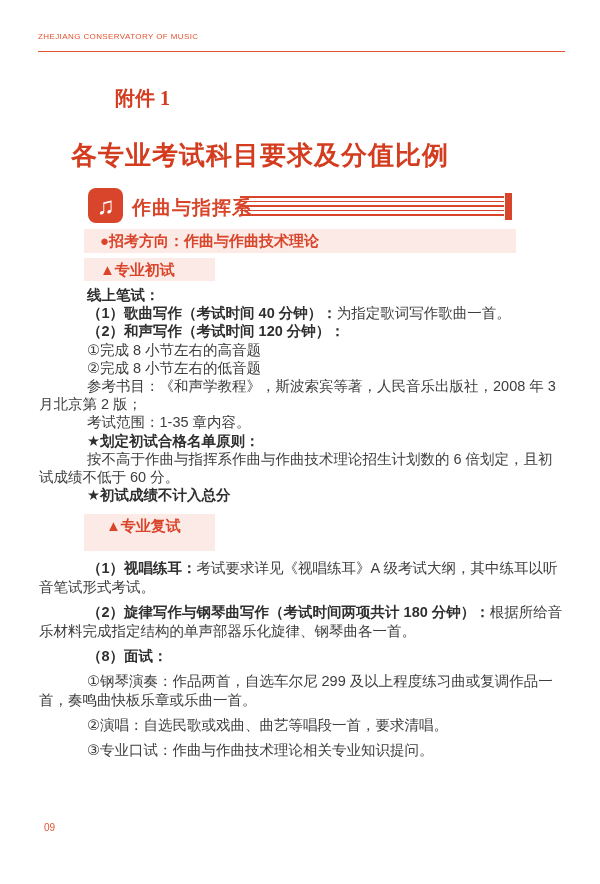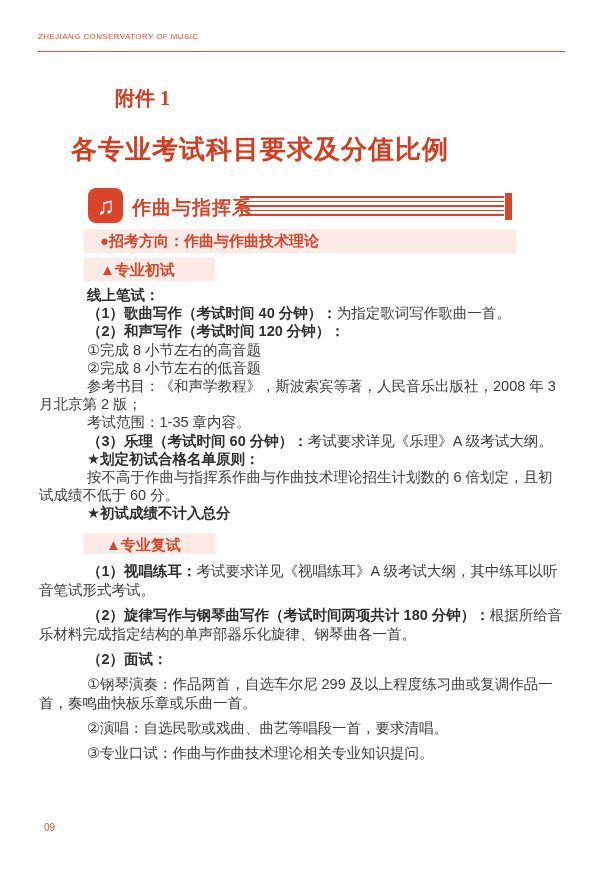--- a/index.html
+++ b/index.html
@@ -15,21 +15,21 @@
   .header-rule{
     position:absolute;left:38px;top:51px;width:527px;height:1px;background:#e2532f;
   }
   
   .attachment{
     position:absolute;left:75px;top:85px;
     font-family:"Liberation Serif","DejaVu Serif",serif;
     color:#d43c1f;font-size:20px;font-weight:bold;padding-left:40px;
   }
   .doc-title{
-    position:absolute;left:0;top:132px;width:520px;text-align:center;
+    position:absolute;left:0;top:138px;width:520px;text-align:center;
     font-family:"Liberation Serif","DejaVu Serif",serif;
     color:#d43c1f;font-size:26px;font-weight:bold;letter-spacing:1px;
   }
   
   .dept-icon{
     position:absolute;left:88px;top:188px;width:35px;height:35px;
     background:#d8452b;border-radius:8px;color:#ffffff;
     display:flex;align-items:center;justify-content:center;
     font-size:24px;line-height:1;
   }
@@ -44,21 +44,21 @@
   .staff-bar{
     position:absolute;left:505px;top:193px;width:7px;height:27px;background:#d8452b;
   }
   
   .band{
     background:#fbeae6;color:#d9442a;font-weight:bold;font-size:15px;
     height:24px;line-height:24px;padding-left:16px;box-sizing:border-box;
   }
   .band-direction{position:absolute;left:84px;top:229px;width:432px;}
   .band-initial{position:absolute;left:84px;top:258px;width:131px;height:23px;line-height:23px;}
-  .band-retest{margin:10px 0 8px 45px;width:131px;height:21px;line-height:23px;padding-left:22px;}
+  .band-retest{margin:10px 0 8px 45px;width:131px;height:37px;line-height:23px;padding-left:22px;}
   
   .body-block{
     position:absolute;left:39px;top:286px;width:524px;
     color:#3d3d3d;font-size:14.5px;
   }
   .sec1 p{margin:0;line-height:18.2px;text-indent:48px;}
   .sec2 p{margin:6px 0 6px 0;line-height:19px;text-indent:48px;}
   .para b{color:#2f2f2f;}
   .ul{text-underline-offset:3px;}
   
@@ -91,32 +91,31 @@
   <div class="body-block">
 
     <div class="sec1">
       <p class="para"><b class="ul">线上笔试：</b></p>
       <p class="para"><b>（1）歌曲写作（考试时间 40 分钟）：</b><span>为指定歌词写作歌曲一首。</span></p>
       <p class="para"><b>（2）和声写作（考试时间 120 分钟）：</b><span></span></p>
       <p class="para"><b></b><span>①完成 8 小节左右的高音题</span></p>
       <p class="para"><b></b><span>②完成 8 小节左右的低音题</span></p>
       <p class="para"><b></b><span>参考书目：《和声学教程》，斯波索宾等著，人民音乐出版社，2008 年 3 月北京第 2 版；</span></p>
       <p class="para"><b></b><span>考试范围：1-35 章内容。</span></p>
-      <p class="para"><b>（3）乐理（考试时间 60 分钟）：</b><span>考试要求详见《乐理》A 级考试大纲。</span></p>
       <p class="para"><b>★划定初试合格名单原则：</b><span></span></p>
       <p class="para"><b></b><span>按不高于作曲与指挥系作曲与作曲技术理论招生计划数的 6 倍划定，且初试成绩不低于 60 分。</span></p>
       <p class="para"><b>★初试成绩不计入总分</b><span></span></p>
     </div>
 
     <div class="band band-retest">▲专业复试</div>
 
     <div class="sec2">
       <p class="para"><b>（1）视唱练耳：</b><span>考试要求详见《视唱练耳》A 级考试大纲，其中练耳以听音笔试形式考试。</span></p>
       <p class="para"><b>（2）旋律写作与钢琴曲写作（考试时间两项共计 180 分钟）：</b><span>根据所给音乐材料完成指定结构的单声部器乐化旋律、钢琴曲各一首。</span></p>
-      <p class="para"><b>（2）面试：</b><span></span></p>
+      <p class="para"><b>（8）面试：</b><span></span></p>
       <p class="para"><b></b><span>①钢琴演奏：作品两首，自选车尔尼 299 及以上程度练习曲或复调作品一首，奏鸣曲快板乐章或乐曲一首。</span></p>
       <p class="para"><b></b><span>②演唱：自选民歌或戏曲、曲艺等唱段一首，要求清唱。</span></p>
       <p class="para"><b></b><span>③专业口试：作曲与作曲技术理论相关专业知识提问。</span></p>
     </div>
 
   </div>
 
   <div class="page-num">09</div>
 
 </div>

